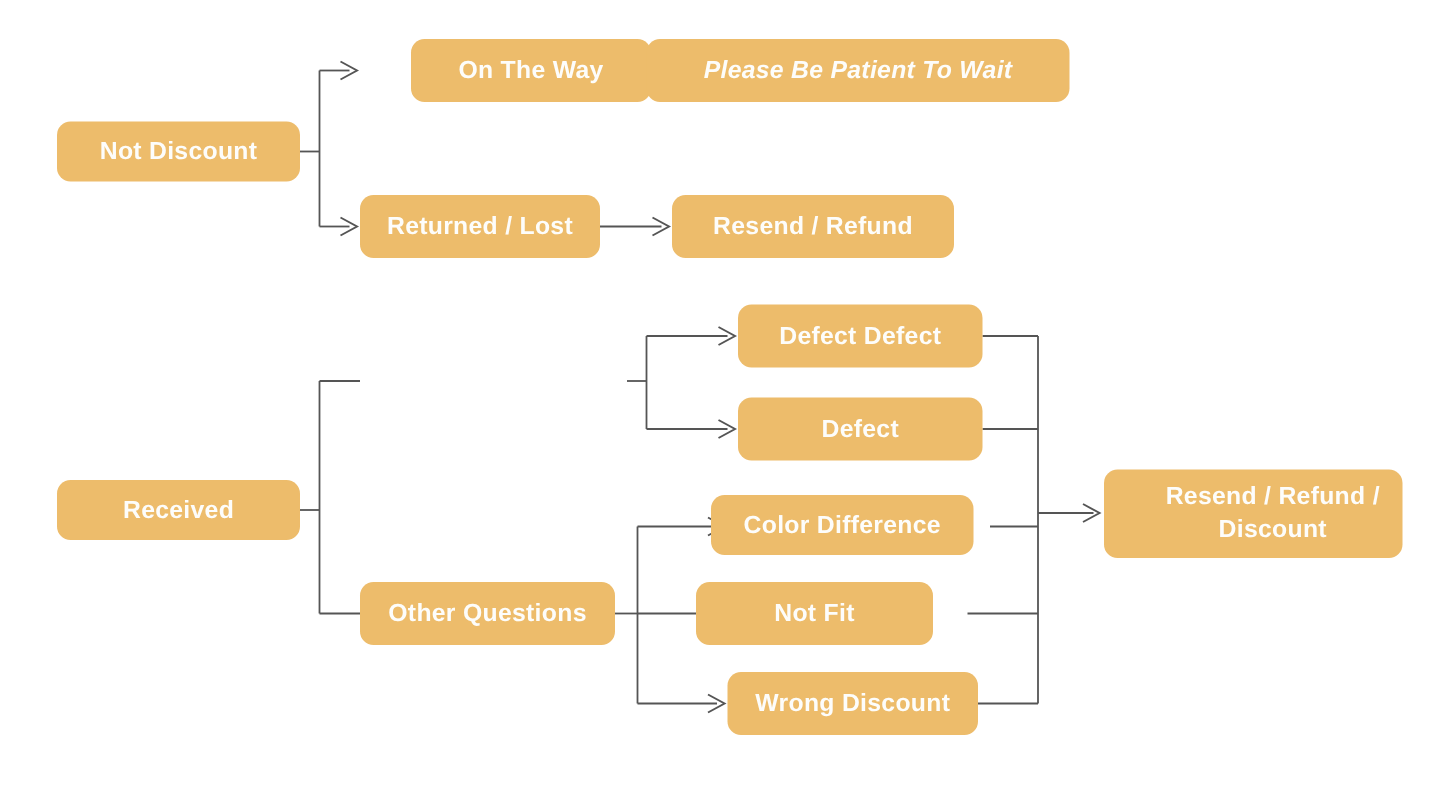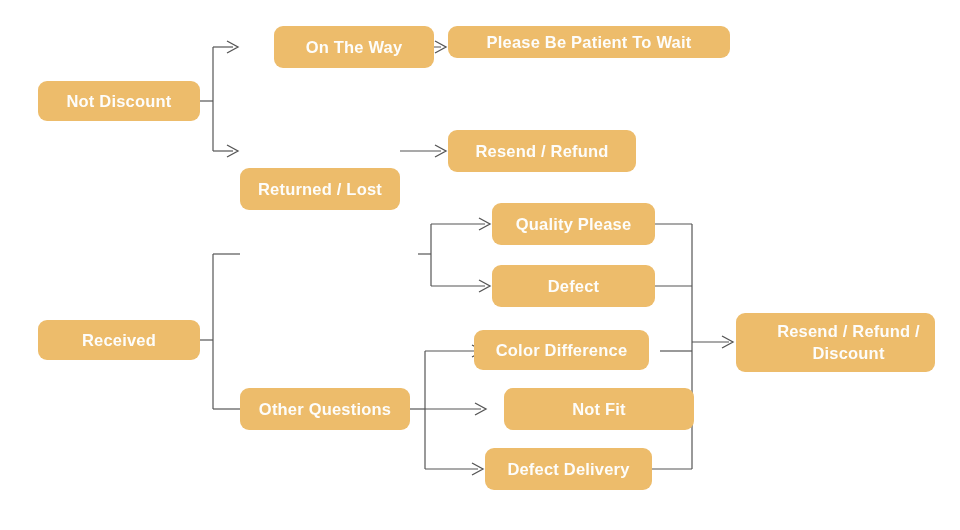--- a/index.html
+++ b/index.html
@@ -107,36 +107,36 @@
         <polyline points="472,463 483,469 472,475"></polyline>
         <polyline points="722,336 733,342 722,348"></polyline>
       </g>
     </g>
   </svg>
 
   <div class="node" style="left:38px; top:81px; width:162px; height:40px;">Not Discount</div>
 
   <div class="node" style="left:240px; top:26px; width:160px; height:42px;margin-left:34px;">On The Way</div>
 
-  <div class="node" style="left:448px; top:26px; width:282px; height:32px;">Please Be Patient To Wait</div>
+  <div class="node" style="left:431px; top:26px; width:282px; height:42px;font-style:italic;">Please Be Patient To Wait</div>
 
-  <div class="node" style="left:240px; top:130px; width:160px; height:42px;margin-top:38px;">Returned / Lost</div>
+  <div class="node" style="left:240px; top:130px; width:160px; height:42px;">Returned / Lost</div>
 
   <div class="node" style="left:448px; top:130px; width:188px; height:42px;">Resend / Refund</div>
 
   <div class="node" style="left:38px; top:320px; width:162px; height:40px;text-align:center;">Received</div>
 
 
   <div class="node" style="left:240px; top:388px; width:170px; height:42px;">Other Questions</div>
 
-  <div class="node" style="left:492px; top:203px; width:163px; height:42px;">Quality Please</div>
+  <div class="node" style="left:492px; top:203px; width:163px; height:42px;">Defect Defect</div>
 
   <div class="node" style="left:492px; top:265px; width:163px; height:42px;">Defect</div>
 
   <div class="node" style="left:474px; top:330px; width:175px; height:40px;">Color Difference</div>
 
-  <div class="node" style="left:504px; top:388px; width:190px; height:42px;">Not Fit</div>
+  <div class="node" style="left:464px; top:388px; width:158px; height:42px;">Not Fit</div>
 
-  <div class="node" style="left:485px; top:448px; width:167px; height:42px;">Defect Delivery</div>
+  <div class="node" style="left:485px; top:448px; width:167px; height:42px;">Wrong Discount</div>
 
   <div class="node two-line" style="left:736px; top:313px; width:199px; height:59px;">Resend / Refund / Discount</div>
 
 </div>
 
 </body></html>

